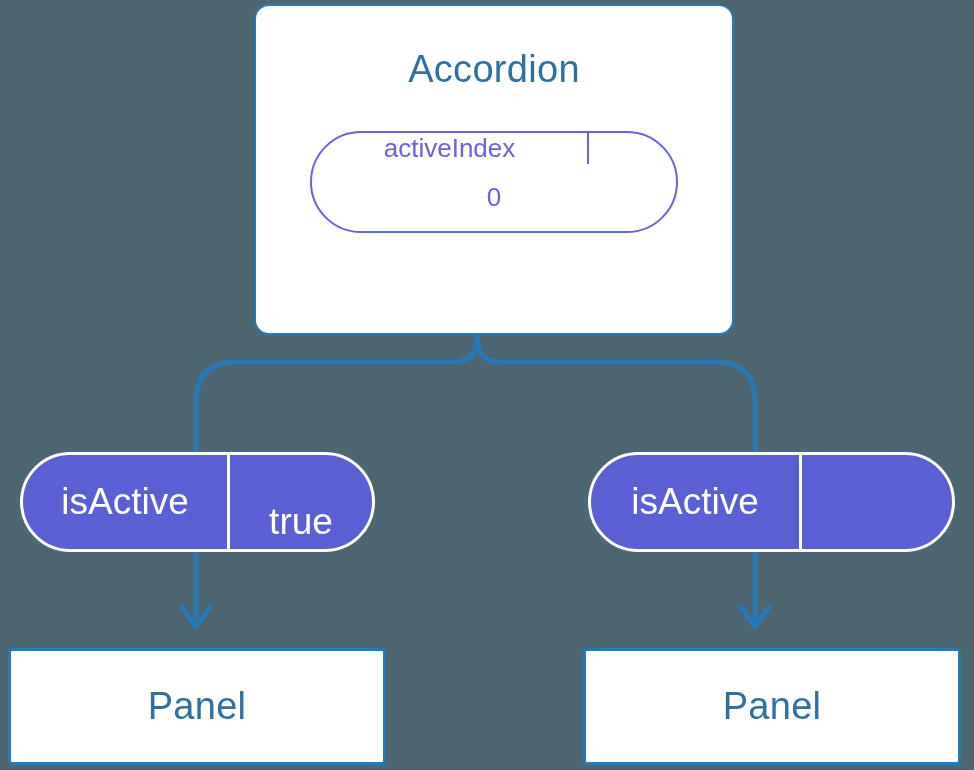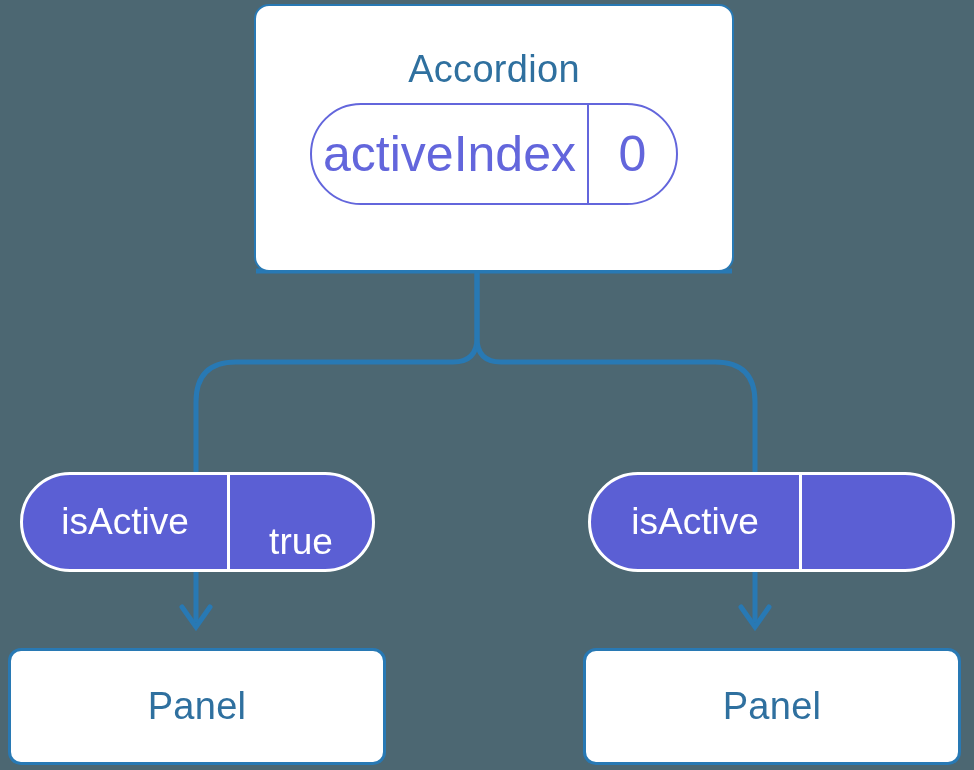--- a/index.html
+++ b/index.html
@@ -31,61 +31,62 @@
     stroke-linejoin: miter;
   }
   .node-card {
     position: absolute;
     background: var(--node-bg, #ffffff);
     box-sizing: border-box;
     z-index: 1;
   }
   .root-card {
     left: 254px; top: 4px;
-    width: 480px; height: 268px;
+    width: 480px; height: 331px;
     border: 2px solid var(--line-blue, #2879b4);
     border-radius: 15px;
     display: flex;
     flex-direction: column;
     align-items: center;
   }
   .node-title {
     color: var(--node-text, #2f709f);
     font-size: 38px;
     font-weight: 500;
     letter-spacing: 0.3px;
   }
   .root-card .node-title { margin-top: 42px; }
   .state-pill {
-    margin-top: 12px;
+    margin-top: 40px;
     width: 368px; height: 102px;
     box-sizing: border-box;
     background: var(--node-bg, #ffffff);
     border: 2.5px solid var(--pill-outline, #6366dc);
     border-radius: 51px;
     display: flex;
     color: var(--pill-outline, #6366dc);
-    font-size: 50px;
+    font-size: 26px;
     overflow: hidden;
+    flex-direction: column;
   }
   .state-pill .seg, .prop-pill .seg {
     display: flex;
     align-items: center;
     justify-content: center;
     box-sizing: border-box;
   }
   .state-pill .seg-name {
     width: 277px;
     flex: none;
     border-right: 2.5px solid var(--pill-outline, #6366dc);
   }
   .state-pill .seg-value { flex: 1; }
   .prop-pill {
     position: absolute;
-    top: 472px;
+    top: 452px;
     height: 100px;
     box-sizing: border-box;
     background: var(--pill-purple, #5b5fd4);
     border: 3px solid #ffffff;
     border-radius: 50px;
     display: flex;
     color: #ffffff;
     font-size: 37px;
     overflow: hidden;
     z-index: 1;
@@ -96,21 +97,21 @@
   }
   .prop-pill .seg-value { flex: 1; margin-top: 40px; }
   .prop-pill-left { left: 20px; width: 355px; }
   .prop-pill-left .seg-name { width: 207px; }
   .prop-pill-right { left: 588px; width: 367px; }
   .prop-pill-right .seg-name { width: 211px; }
   .panel-card {
     top: 648px;
     width: 378px; height: 117px;
     border: 3.5px solid var(--line-blue, #2879b4);
-    border-radius: 13px;
+    border-radius: 4px;
     display: flex;
     align-items: center;
     justify-content: center;
   }
   .panel-card-left { left: 8px; }
   .panel-card-right { left: 583px; }
 </style>
 </head>
 <body>
 

